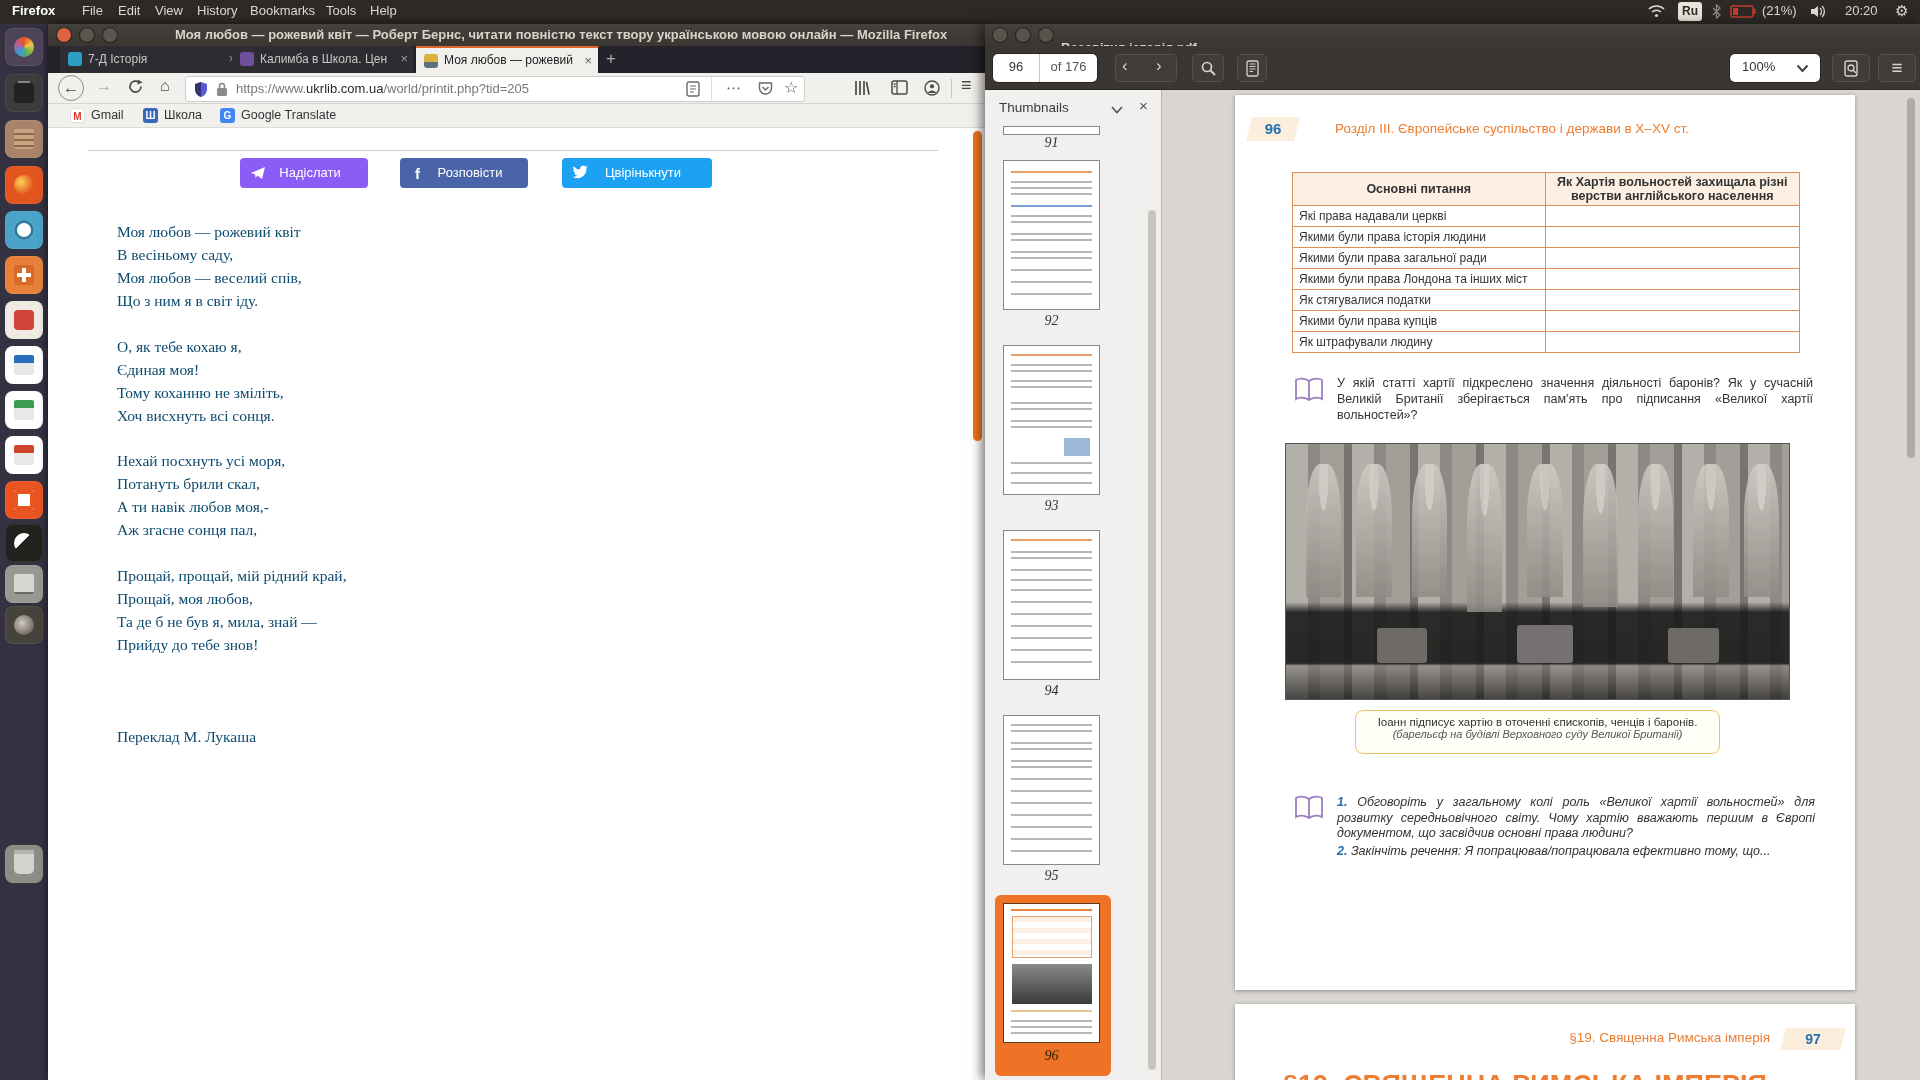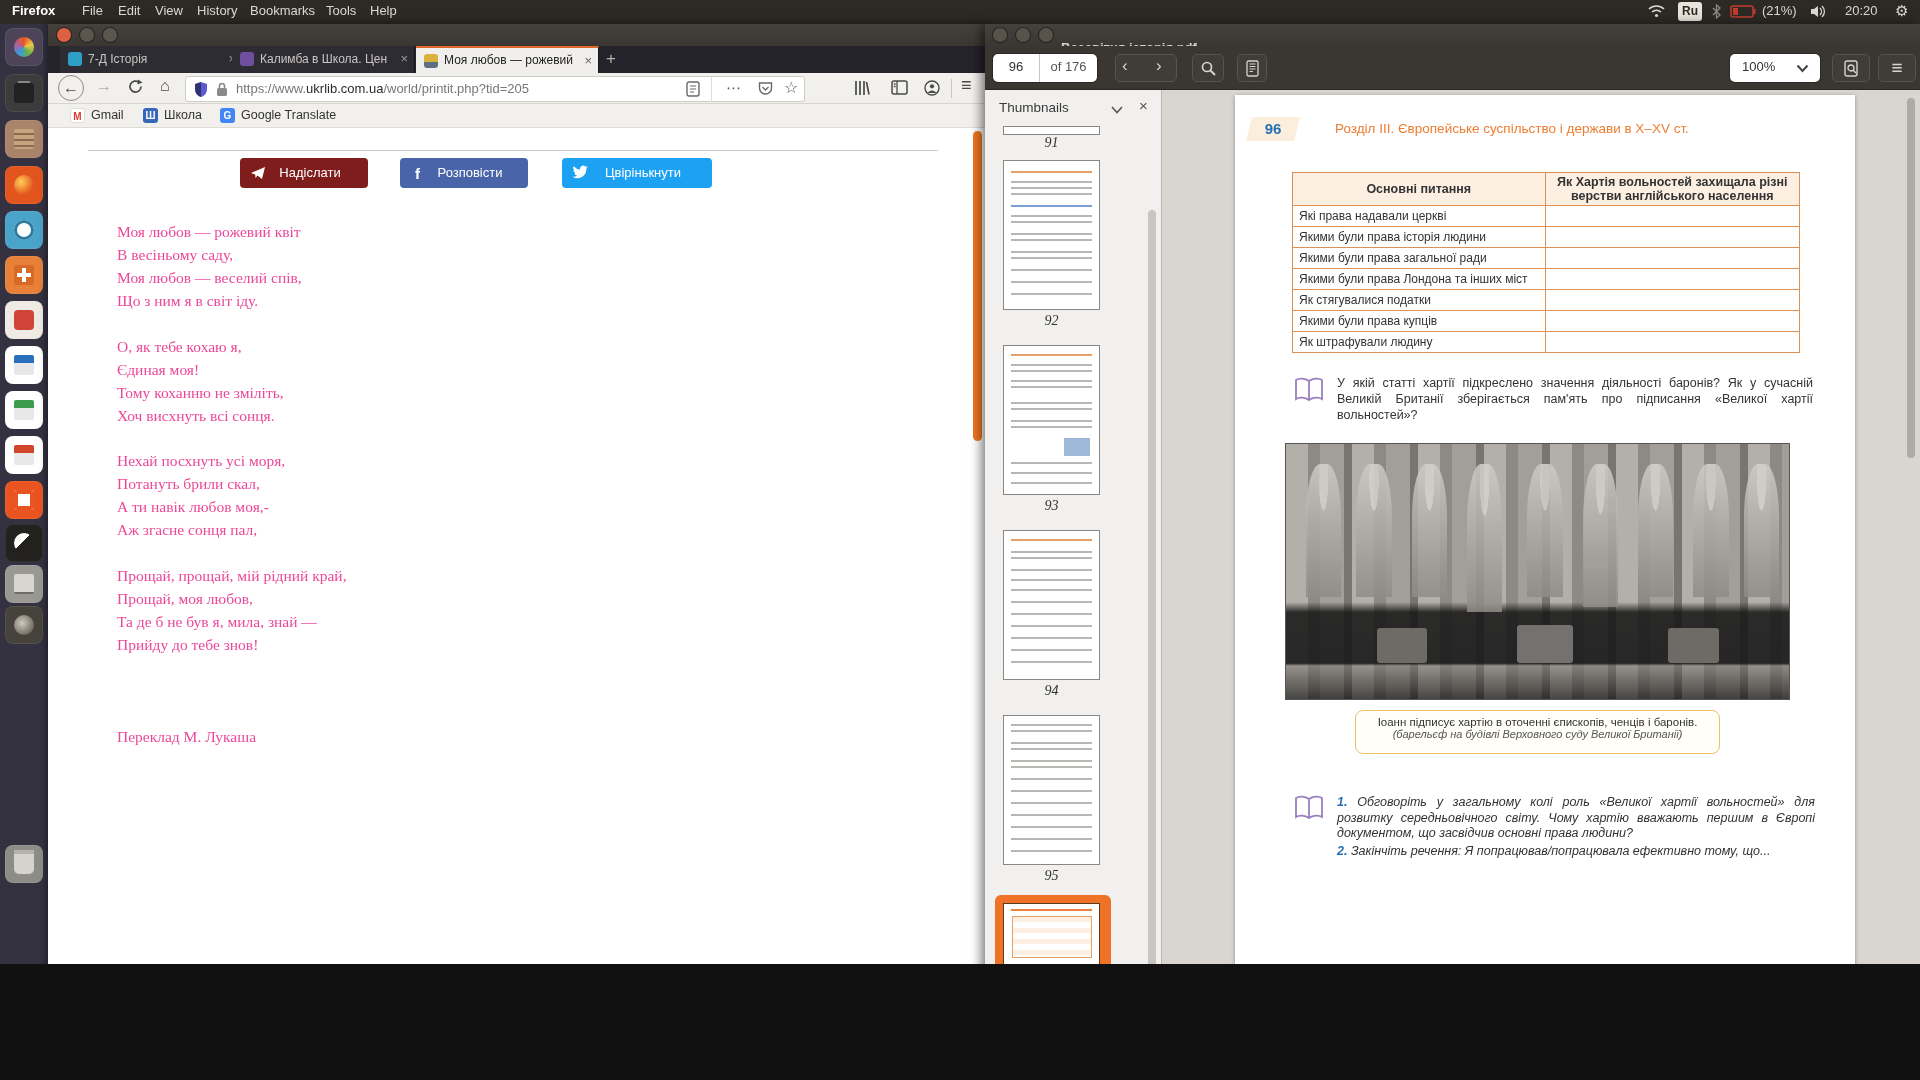--- a/index.html
+++ b/index.html
@@ -1,17 +1,17 @@
 <!DOCTYPE html>
 <html><head>
 <meta charset="utf-8">
 <style>
   html,body{margin:0;padding:0;background:#111;}
   *{box-sizing:border-box;font-family:"Liberation Sans",sans-serif;}
-  #screen{position:relative;width:1920px;height:964px;overflow:hidden;background:#2c2924;}
+  #screen{position:relative;width:1920px;height:1080px;overflow:hidden;background:#2c2924;}
   .abs{position:absolute;}
 
   
   #topbar{left:0;top:0;width:1920px;height:24px;background:#2d2a25;color:#e8e4db;font-size:13px;}
   #topbar .menu{position:absolute;top:3px;color:#dcd8cf;cursor:default;}
   #topbar .applabel{font-weight:bold;color:#fff;}
   .sysicon{position:absolute;top:3px;color:#dcd8cf;font-size:13px;}
 
   
   #dock{left:0;top:24px;width:48px;height:1056px;background:#343141;}
@@ -36,21 +36,21 @@
   #ffx-nav{position:absolute;left:0;top:49px;width:100%;height:31px;background:#f2f0ed;border-bottom:1px solid #d8d5d0;}
   .navglyph{position:absolute;top:4px;color:#4a4a4a;font-size:16px;}
   #urlbar{position:absolute;left:137px;top:3px;width:620px;height:26px;background:#fff;border:1px solid #d0cdc8;border-radius:3px;font-size:13px;color:#777;}
   #urlbar .host{color:#2b2b2b;}
   .urlicon{position:absolute;top:4px;}
   #ffx-bm{position:absolute;left:0;top:80px;width:100%;height:24px;background:#f2f0ed;border-bottom:1px solid #dedbd6;font-size:12.5px;color:#333;}
   .bmicon{position:absolute;top:4px;width:15px;height:15px;border-radius:3px;font-size:10px;font-weight:bold;color:#fff;text-align:center;line-height:15px;}
   #ffx-content{position:absolute;left:0;top:104px;width:100%;height:952px;background:#fff;overflow:hidden;}
   .sharebtn{position:absolute;height:30px;border-radius:4px;color:#fff;font-size:13px;text-align:center;line-height:30px;padding-left:22px;padding-right:10px;}
   .sharebtn svg{position:absolute;left:10px;top:7px;}
-  .poemline{position:absolute;font-family:"Liberation Serif",serif;font-size:15.5px;color:#ec4899;white-space:nowrap;}
+  .poemline{position:absolute;font-family:"Liberation Serif",serif;font-size:15.5px;color:#0c4a6e;white-space:nowrap;}
   #ffx-scroll{position:absolute;left:925px;top:3px;width:9px;height:310px;background:#ef7523;border-radius:5px;}
 
   
   #pdf{left:985px;top:24px;width:935px;height:1056px;background:#3a3632;box-shadow:-4px 0 10px rgba(0,0,0,.5);}
   #pdf-toolbar{position:absolute;left:0;top:22px;width:100%;height:44px;background:#3a3632;border-bottom:1px solid #2a2723;}
   .pill{position:absolute;top:8px;height:28px;border-radius:5px;}
   .tbtn{position:absolute;top:8px;height:28px;border:1px solid #57534b;border-radius:5px;background:#403c37;color:#d8d4cc;text-align:center;}
   #pdf-body{position:absolute;left:0;top:66px;width:935px;height:990px;background:#d9d6d1;overflow:hidden;}
   #thumbpanel{position:absolute;left:0;top:0;width:177px;height:990px;background:#f1f0ee;border-right:1px solid #b8b5b0;}
   .thumb{position:absolute;left:18px;width:97px;background:#fff;border:1px solid #8a8884;}
@@ -178,20 +178,21 @@
     <div class="dock-item" style="top: 821px; background: rgb(142, 140, 135);">
         <div class="dock-glyph" style="border-radius:0 0 5px 5px;background:#d5d3ce;box-shadow:0 -4px 0 0 #b5b3ae"></div>
       </div>
   </div>
 
   <div class="abs" id="ffx">
     <div class="titlebar">
       <span class="wbtn close" style="left:9px"></span>
       <span class="wbtn" style="left:32px"></span>
       <span class="wbtn" style="left:55px"></span>
+      <span class="abs" style="left:127px;top:3px;right:6px;white-space:nowrap;overflow:hidden;font-weight:bold">Моя любов — рожевий квіт — Роберт Бернс, читати повністю текст твору українською мовою онлайн — Mozilla Firefox</span>
     </div>
 
     <div id="ffx-tabs">
       <div class="tab" style="left:12px">
         <span class="favicon" style="background:#2d9ec4"></span>
         <span class="tlabel">7-Д Історія</span>
         <span class="tclose">×</span>
       </div>
       <div class="tab" style="left:184px">
         <span class="favicon" style="background:#6f4f9e"></span>
@@ -275,21 +276,21 @@
       <span class="abs" style="left:43px;top:4px">Gmail</span>
       <span class="bmicon" style="left:95px;background:#3568b8">Ш</span>
       <span class="abs" style="left:116px;top:4px">Школа</span>
       <span class="bmicon" style="left:172px;background:#4285f4">G</span>
       <span class="abs" style="left:193px;top:4px">Google Translate</span>
     </div>
 
     <div id="ffx-content">
       <div class="abs" style="left:40px;top:22px;width:850px;height:1px;background:#ccc"></div>
 
-      <div class="sharebtn" style="left: 192px; top: 30px; width: 128px; background: #7f1d1d;">
+      <div class="sharebtn" style="left: 192px; top: 30px; width: 128px; background: #8b5cf6;">
         <svg width="16" height="16" viewBox="0 0 16 16">
             <polygon points="1,8 15,2 12,14 7.5,10.5 5.5,13 5.2,9.5" fill="#fff"></polygon>
           </svg>
         <span>Надіслати</span>
       </div>
       <div class="sharebtn" style="left: 352px; top: 30px; width: 128px; background: rgb(74, 100, 169);">
         <svg width="16" height="16" viewBox="0 0 16 16">
             <text x="5" y="14" font-size="15" font-weight="bold" fill="#fff" font-family="Liberation Serif,serif">f</text>
           </svg>
         <span>Розповісти</span>

